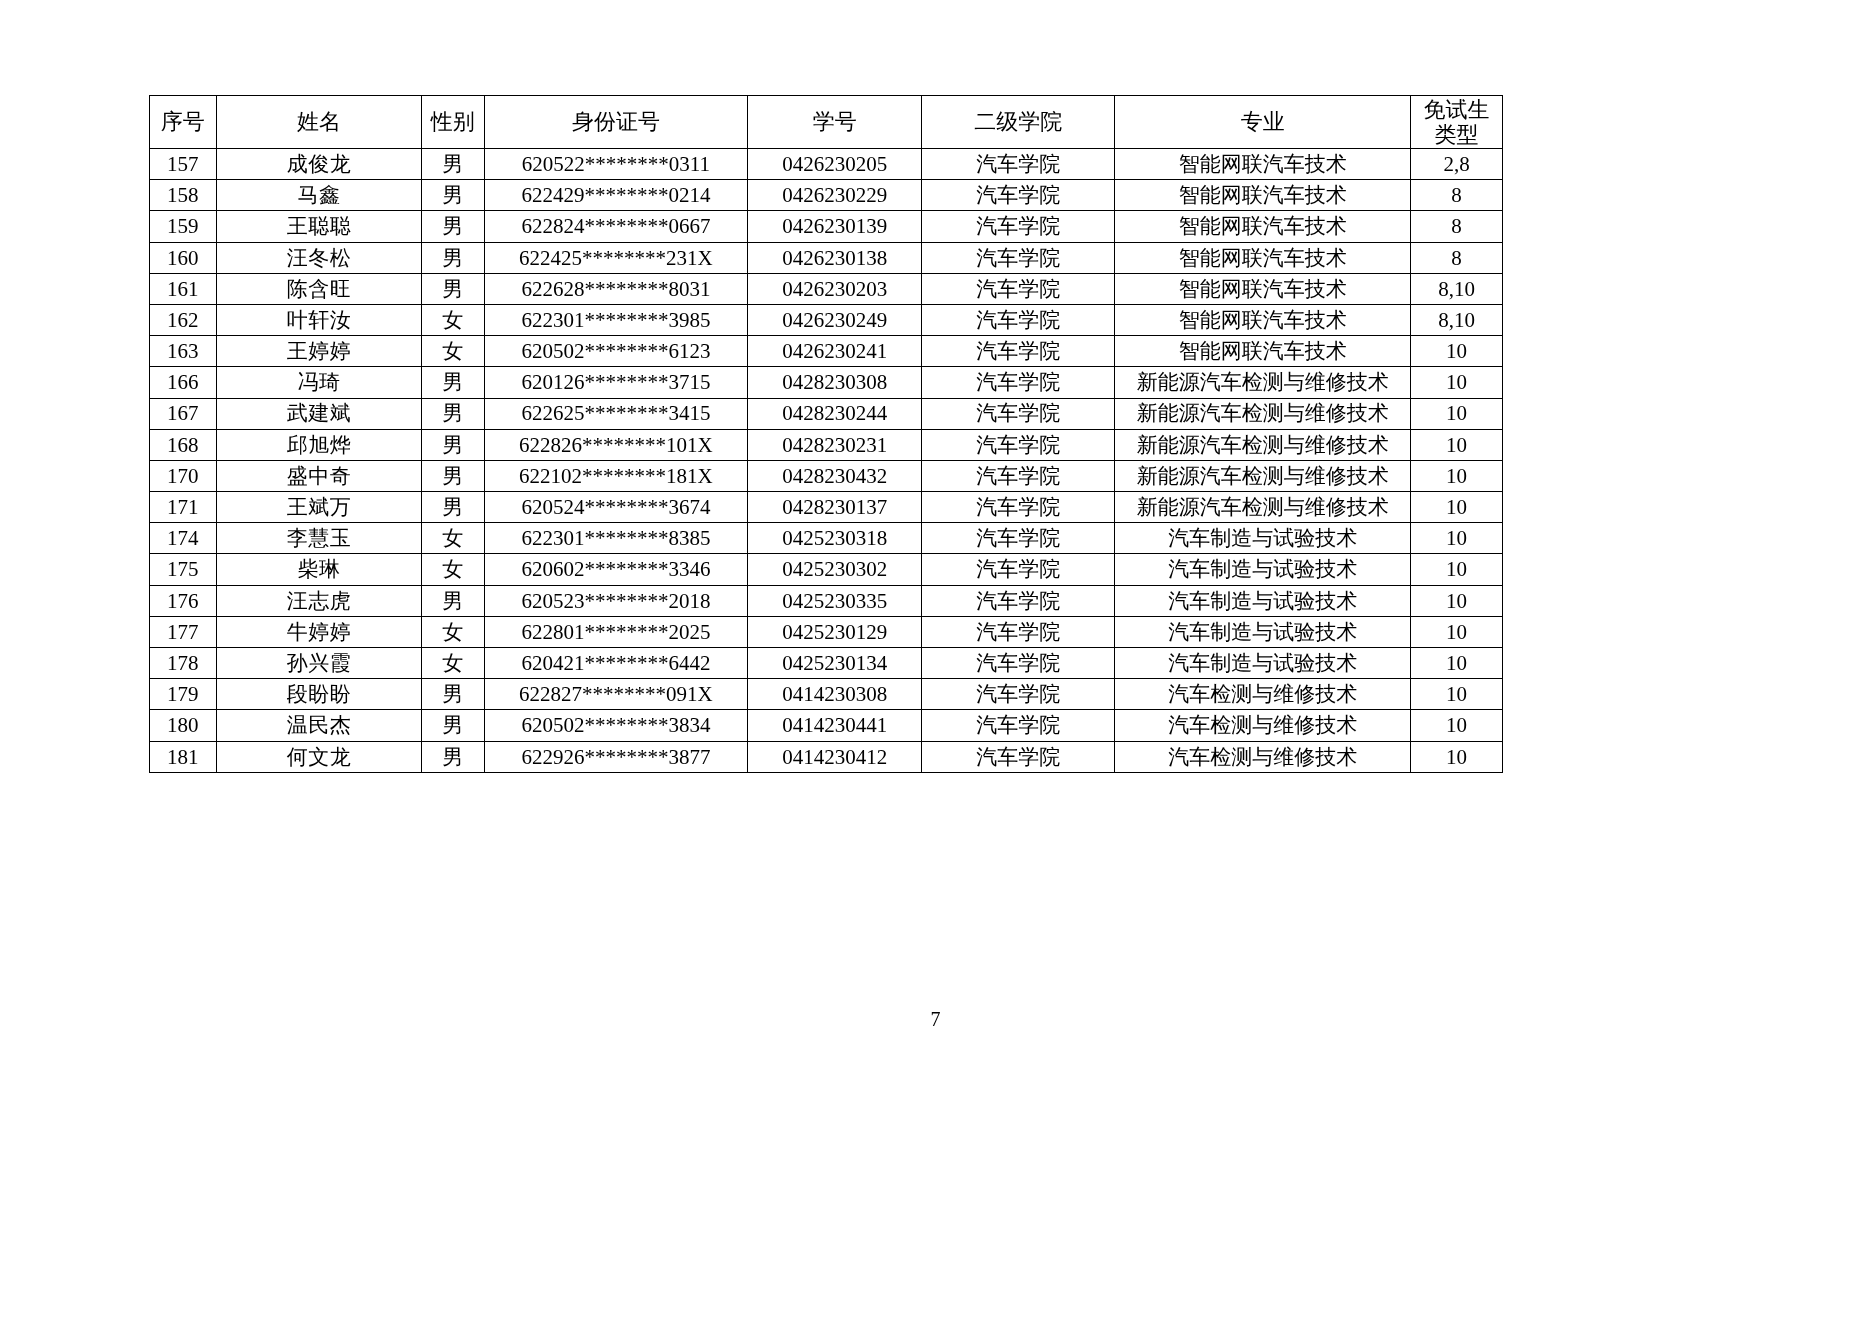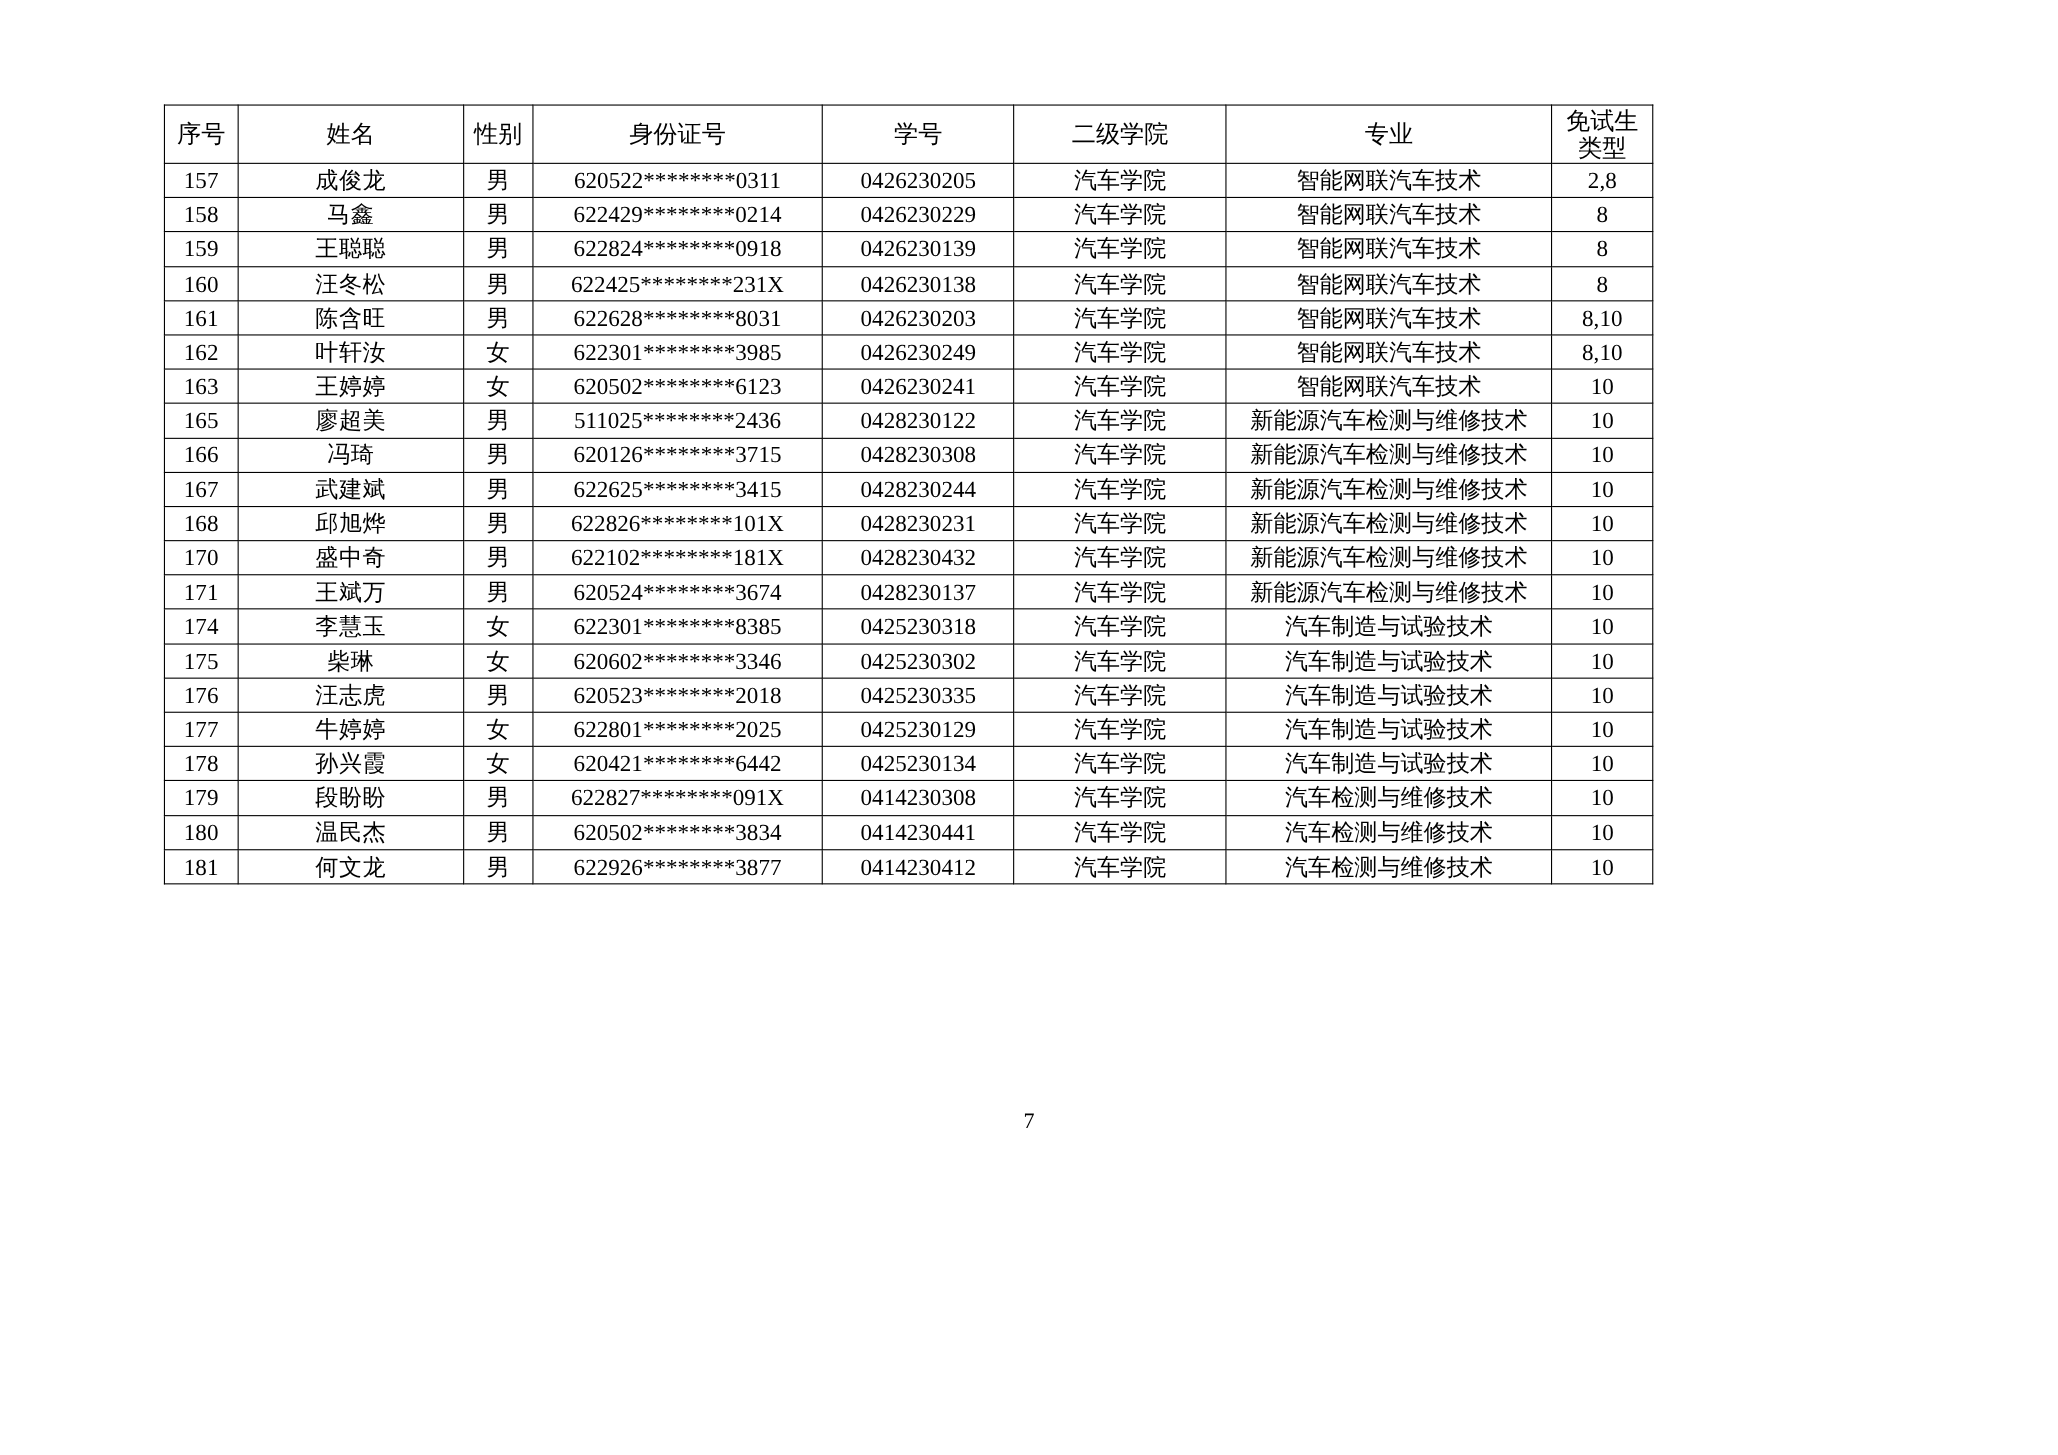--- a/index.html
+++ b/index.html
@@ -126,21 +126,21 @@
             <td>622429********0214</td>
             <td>0426230229</td>
             <td>汽车学院</td>
             <td>智能网联汽车技术</td>
             <td>8</td>
           </tr>
           <tr>
             <td>159</td>
             <td class="cell-name">王聪聪</td>
             <td>男</td>
-            <td>622824********0918</td>
+            <td>622824********0667</td>
             <td>0426230139</td>
             <td>汽车学院</td>
             <td>智能网联汽车技术</td>
             <td>8</td>
           </tr>
           <tr>
             <td>160</td>
             <td class="cell-name">汪冬松</td>
             <td>男</td>
             <td>622425********231X</td>
@@ -170,30 +170,20 @@
             <td>8,10</td>
           </tr>
           <tr>
             <td>163</td>
             <td class="cell-name">王婷婷</td>
             <td>女</td>
             <td>620502********6123</td>
             <td>0426230241</td>
             <td>汽车学院</td>
             <td>智能网联汽车技术</td>
-            <td>10</td>
-          </tr>
-          <tr>
-            <td>165</td>
-            <td class="cell-name">廖超美</td>
-            <td>男</td>
-            <td>511025********2436</td>
-            <td>0428230122</td>
-            <td>汽车学院</td>
-            <td>新能源汽车检测与维修技术</td>
             <td>10</td>
           </tr>
           <tr>
             <td>166</td>
             <td class="cell-name">冯琦</td>
             <td>男</td>
             <td>620126********3715</td>
             <td>0428230308</td>
             <td>汽车学院</td>
             <td>新能源汽车检测与维修技术</td>

